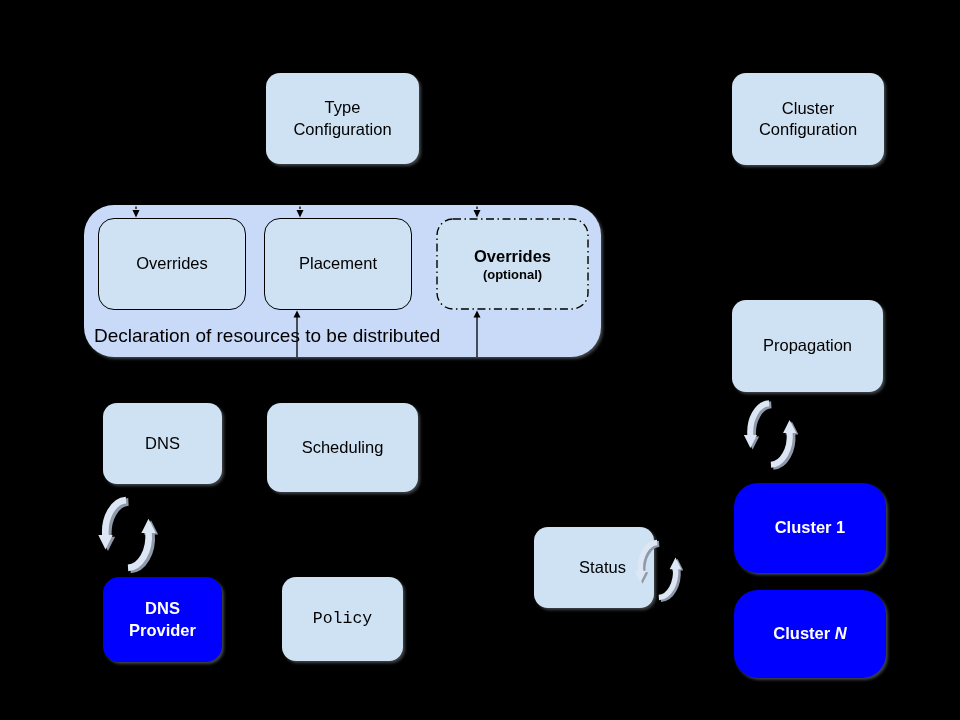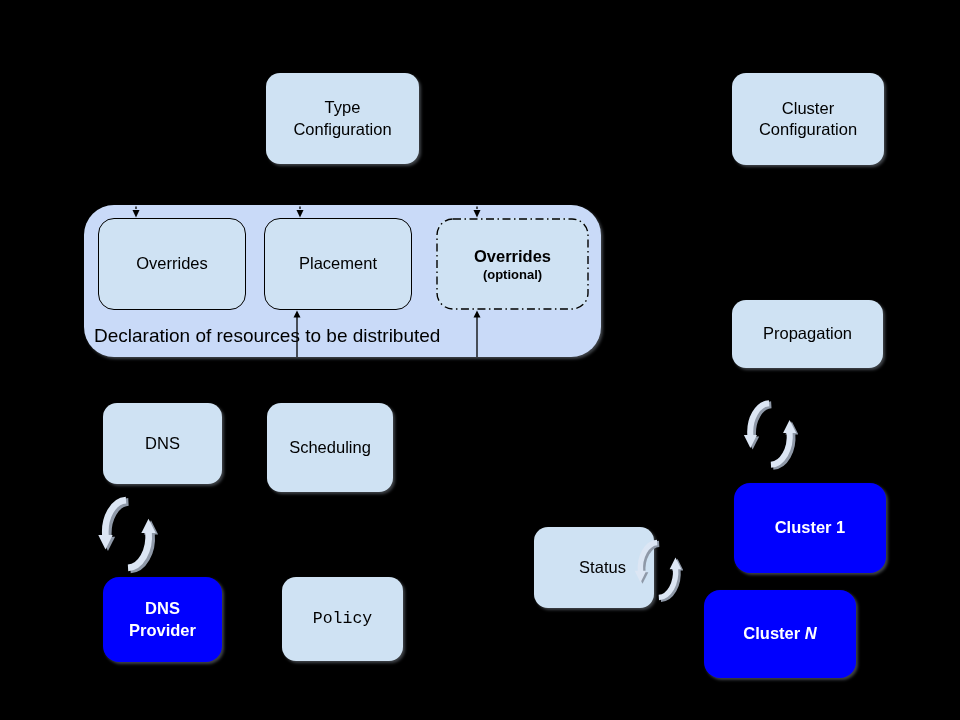--- a/index.html
+++ b/index.html
@@ -12,21 +12,21 @@
   }
   .node{
     position:absolute;
     display:flex;align-items:center;justify-content:center;
     text-align:center;
     box-sizing:border-box;
     box-shadow:2px 2px 3px rgba(115,122,132,.55);
     margin-left:36px;
   }
   .light{background:var(--color-box_light,#cfe2f3);color:var(--color-text_dark,#000);border-radius:14px;}
-  .blue{background:var(--color-box_blue,#0000ff);color:var(--color-text_light,#fff);font-weight:bold;border-radius:16px;}
+  .blue{background:var(--color-box_blue,#0000ff);color:var(--color-text_light,#fff);font-weight:bold;border-radius:24px;}
   .group{background:var(--color-container_bg,#c9daf8);border-radius:30px;}
   .inner{
     background:var(--color-box_light,#cfe2f3);
     border:1.4px solid var(--color-box_border,#000);
     border-radius:16px;box-shadow:none;
   }
   .inner.nob{border:none;}
   .lbl{font-size:16.5px;line-height:1.28;white-space:pre-line;}
   .sub{font-size:13px;line-height:1.1;margin-top:1px;}
   .caption{
@@ -71,42 +71,42 @@
   <span class="stack">
     <span class="lbl">Overrides</span>
     <span class="sub">(optional)</span>
   </span>
 </div>
 
 <div class="node light" style="left:67px;top:403px;width:119px;height:81px;">
   <span class="lbl">DNS</span>
 </div>
 
-<div class="node light" style="left:231px;top:403px;width:126px;height:89px;">
+<div class="node light" style="left:231px;top:403px;width:151px;height:89px;">
   <span class="lbl">Scheduling</span>
 </div>
 
 <div class="node blue" style="left:67px;top:577px;width:119px;height:85px;border-radius:16px;">
   <span class="lbl">DNS
 Provider</span>
 </div>
 
 <div class="node light" style="left:246px;top:577px;width:121px;height:84px;font-family:Liberation Mono, monospace;">
   <span class="lbl">Policy</span>
 </div>
 
-<div class="node light" style="left:696px;top:300px;width:151px;height:68px;">
+<div class="node light" style="left:696px;top:300px;width:151px;height:92px;">
   <span class="lbl">Propagation</span>
 </div>
 
 <div class="node blue" style="left:698px;top:483px;width:152px;height:90px;">
   <span class="lbl">Cluster 1</span>
 </div>
 
-<div class="node blue" style="left:668px;top:590px;width:152px;height:88px;">
+<div class="node blue" style="left:698px;top:590px;width:152px;height:88px;">
   <span class="lbl"><span>Cluster </span><span class="ital">N</span></span>
 </div>
 
 <div class="node light" style="left:498px;top:527px;width:120px;height:81px;padding-left:17px;">
   <span class="lbl">Status</span>
 </div>
 
 <svg class="overlay" style="left:96px;top:493px;" width="62" height="82" viewBox="0 0 60 80">
   <g stroke="var(--color-sync_shade,#8f99a8)" fill="none" stroke-width="7.5" transform="translate(2.4,1.6)">
     <path d="M29,7 A21,31 0 0 0 9,42"></path>

